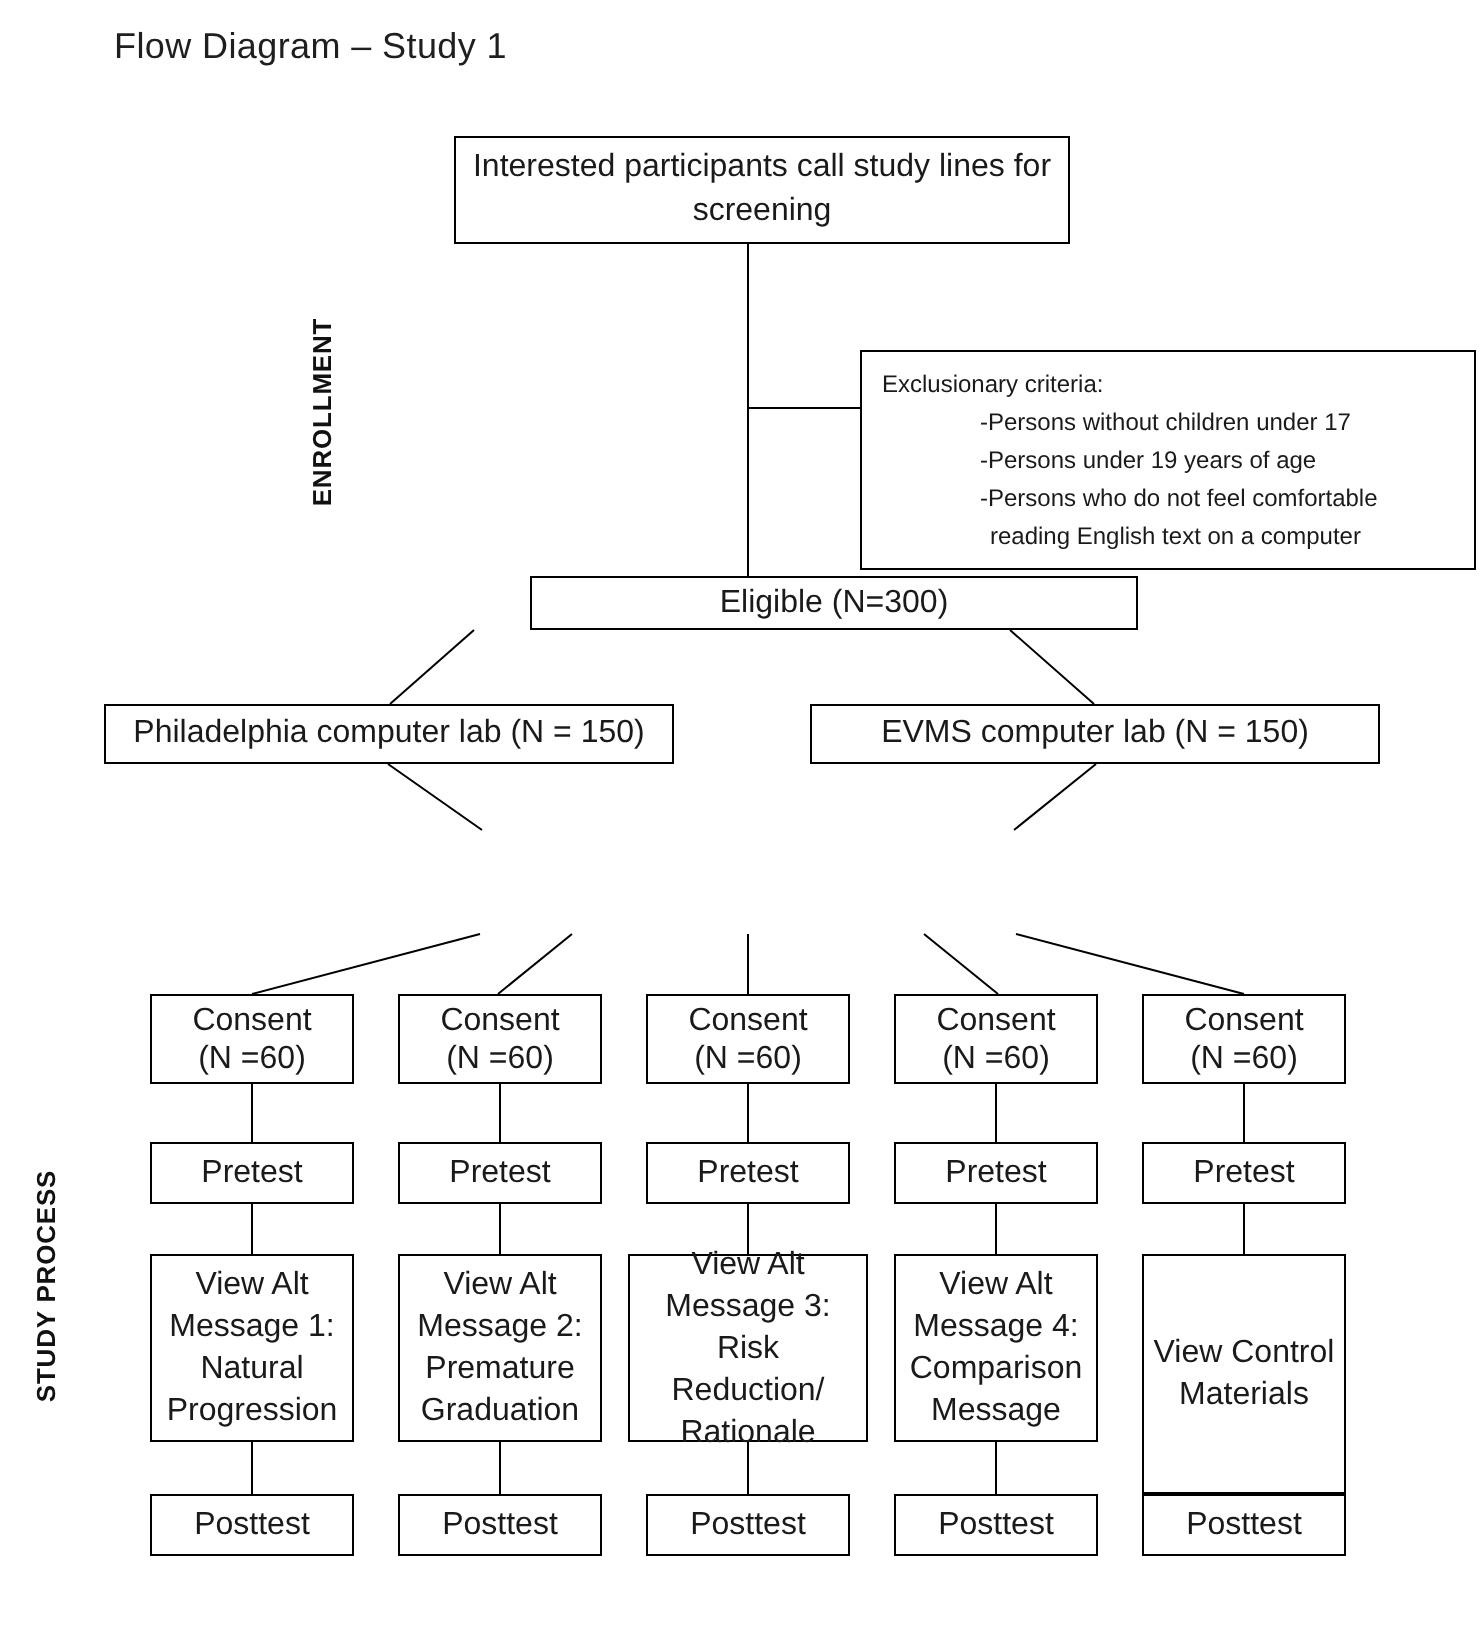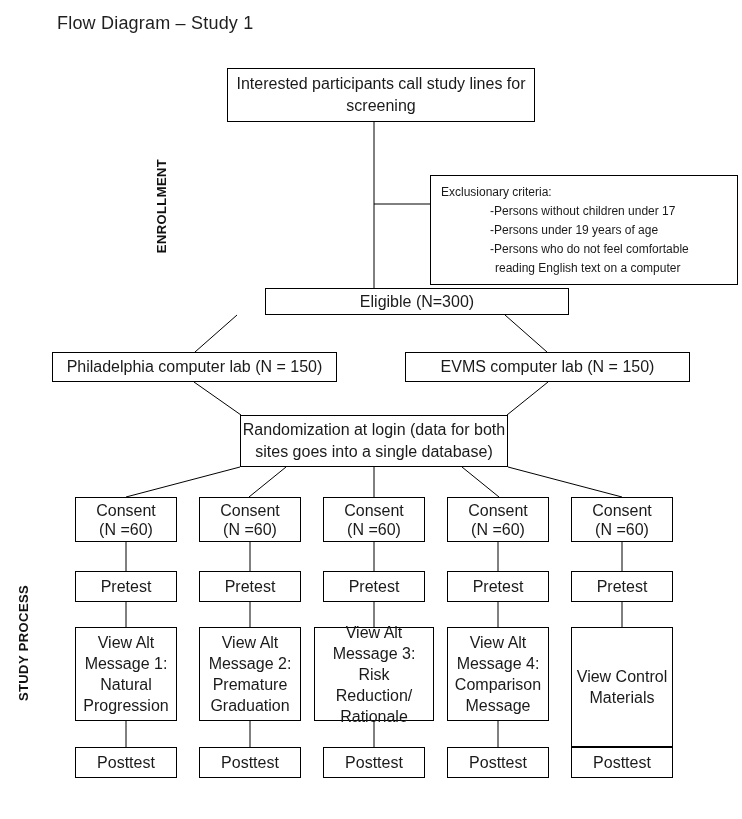--- a/index.html
+++ b/index.html
@@ -87,22 +87,20 @@
     <div class="item">-Persons without children under 17</div>
     <div class="item">-Persons under 19 years of age</div>
     <div class="item">-Persons who do not feel comfortable reading English text on a computer</div>
   </div>
 
   <div class="box" style="left:237px;top:288px;width:304px;height:27px;margin-left:28px;">Eligible (N=300)</div>
 
   <div class="box" style="left:52px;top:352px;width:285px;height:30px;">Philadelphia computer lab (N = 150)</div>
   <div class="box" style="left:405px;top:352px;width:285px;height:30px;">EVMS computer lab (N = 150)</div>
 
-  <div class="box two-line" style="left:240px;top:415px;width:268px;height:52px;">Randomization at login (data for both
-sites goes into a single database)</div>
 
   <div class="box consent" style="left:75px;top:497px;width:102px;height:45px;">Consent
 (N =60)</div>
   <div class="box" style="left:75px;top:571px;width:102px;height:31px;">Pretest</div>
   <div class="box message" style="left:75px;top:627px;width:102px;height:94px;">View Alt
 Message 1:
 Natural
 Progression</div>
   <div class="box" style="left:75px;top:747px;width:102px;height:31px;">Posttest</div>
 

